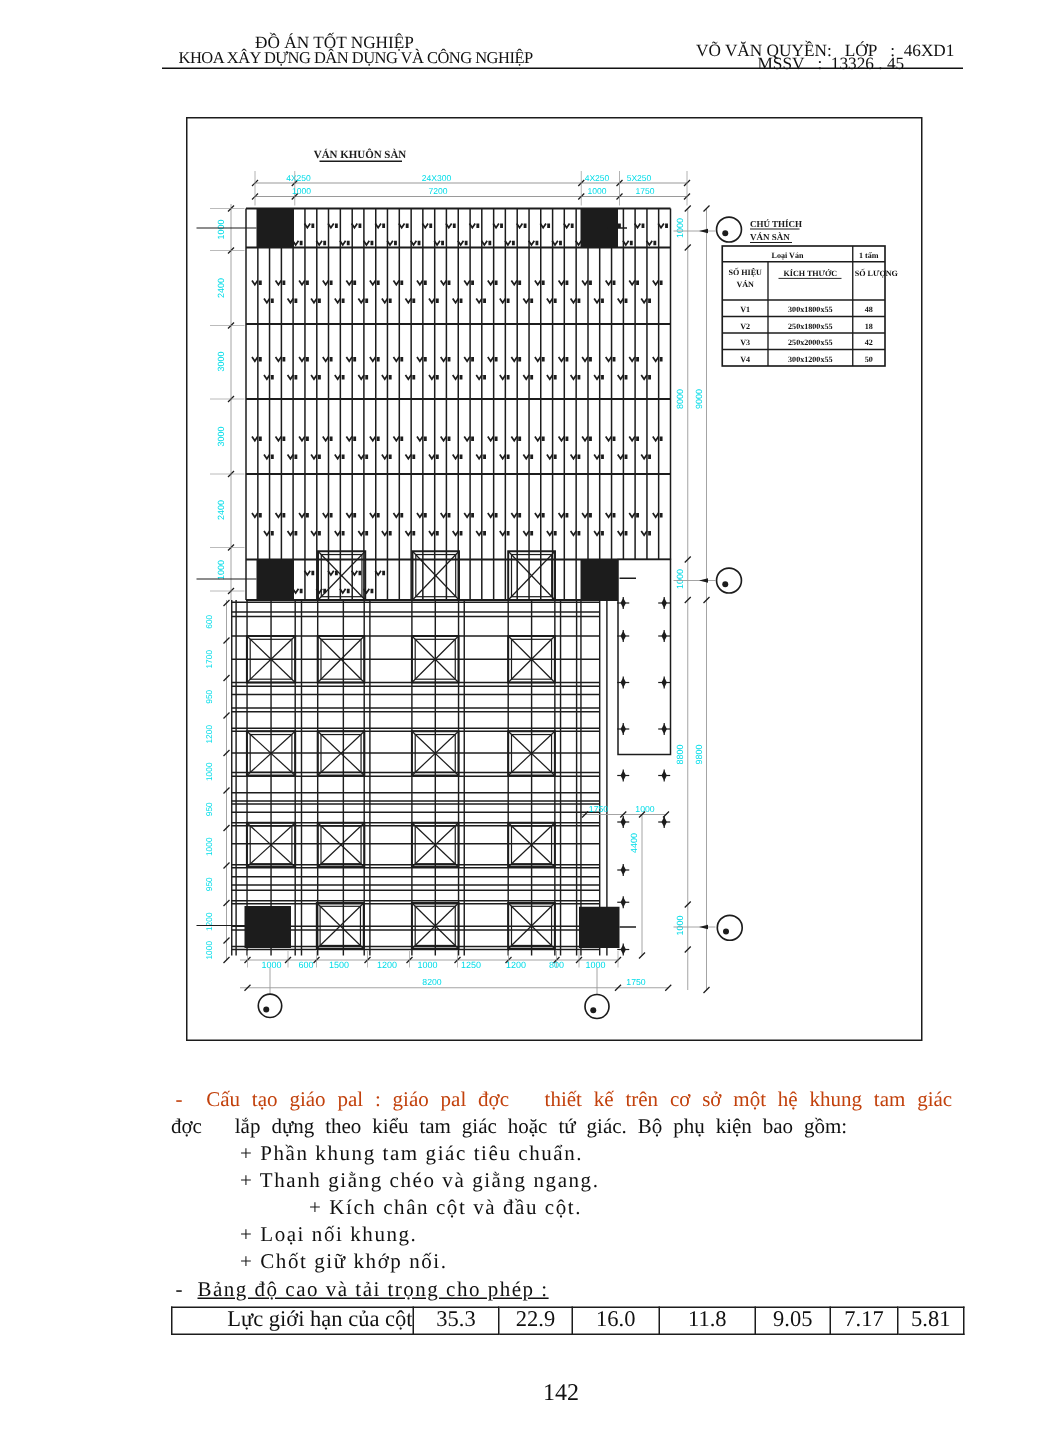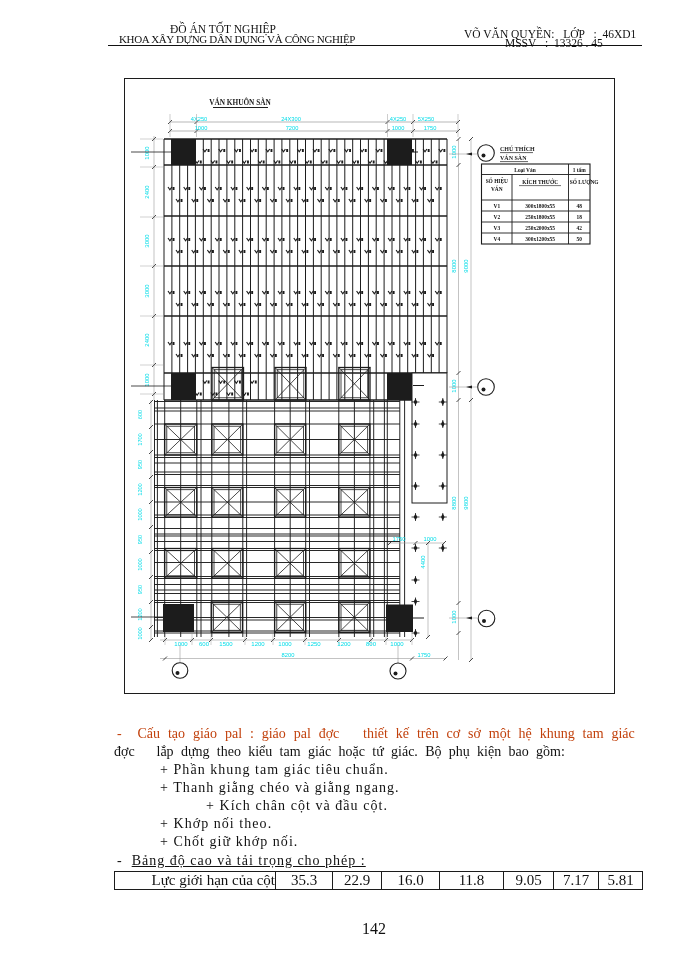--- a/index.html
+++ b/index.html
@@ -916,21 +916,21 @@
 <div class="abs" style="left:117px;top:726px;word-spacing:4.4px;font-size:14px;color:#c2410c;">-&nbsp; Cấu tạo giáo pal : giáo pal đợc&nbsp;&nbsp; thiết kế trên cơ sở một hệ khung tam giác</div>
 
 <div class="abs" style="left:114px;top:744px;word-spacing:3.8px;font-size:14px;color:#111;">đợc&nbsp;&nbsp; lắp dựng theo kiểu tam giác hoặc tứ giác. Bộ phụ kiện bao gồm:</div>
 
 <div class="abs" style="left:160px;top:762px;letter-spacing:1.05px;font-size:14px;color:#111;">+ Phần khung tam giác tiêu chuẩn.</div>
 
 <div class="abs" style="left:160px;top:780px;letter-spacing:1.05px;font-size:14px;color:#111;">+ Thanh giằng chéo và giằng ngang.</div>
 
 <div class="abs" style="left:160px;top:798px;letter-spacing:1.05px;font-size:14px;color:#111;margin-left:46px;">+ Kích chân cột và đầu cột.</div>
 
-<div class="abs" style="left:160px;top:816px;letter-spacing:1.05px;font-size:14px;color:#111;">+ Khớp nối theo.</div>
+<div class="abs" style="left:160px;top:816px;letter-spacing:1.05px;font-size:14px;color:#111;">+ Loại nối khung.</div>
 
 <div class="abs" style="left:160px;top:834px;letter-spacing:1.05px;font-size:14px;color:#111;">+ Chốt giữ khớp nối.</div>
 
 <div class="abs" style="left:117px;top:853px;letter-spacing:1.0px;font-size:14px;color:#111;">-&nbsp; <span style="text-decoration:underline;margin-top:20px;">Bảng độ cao và tải trọng cho phép :</span></div>
 
 <div class="abs" style="left:114px;top:871px;">
 <table class="lim">
       <tbody>
         <tr>
 <td style="width:160px;text-align:right;">Lực giới hạn của cột</td>

